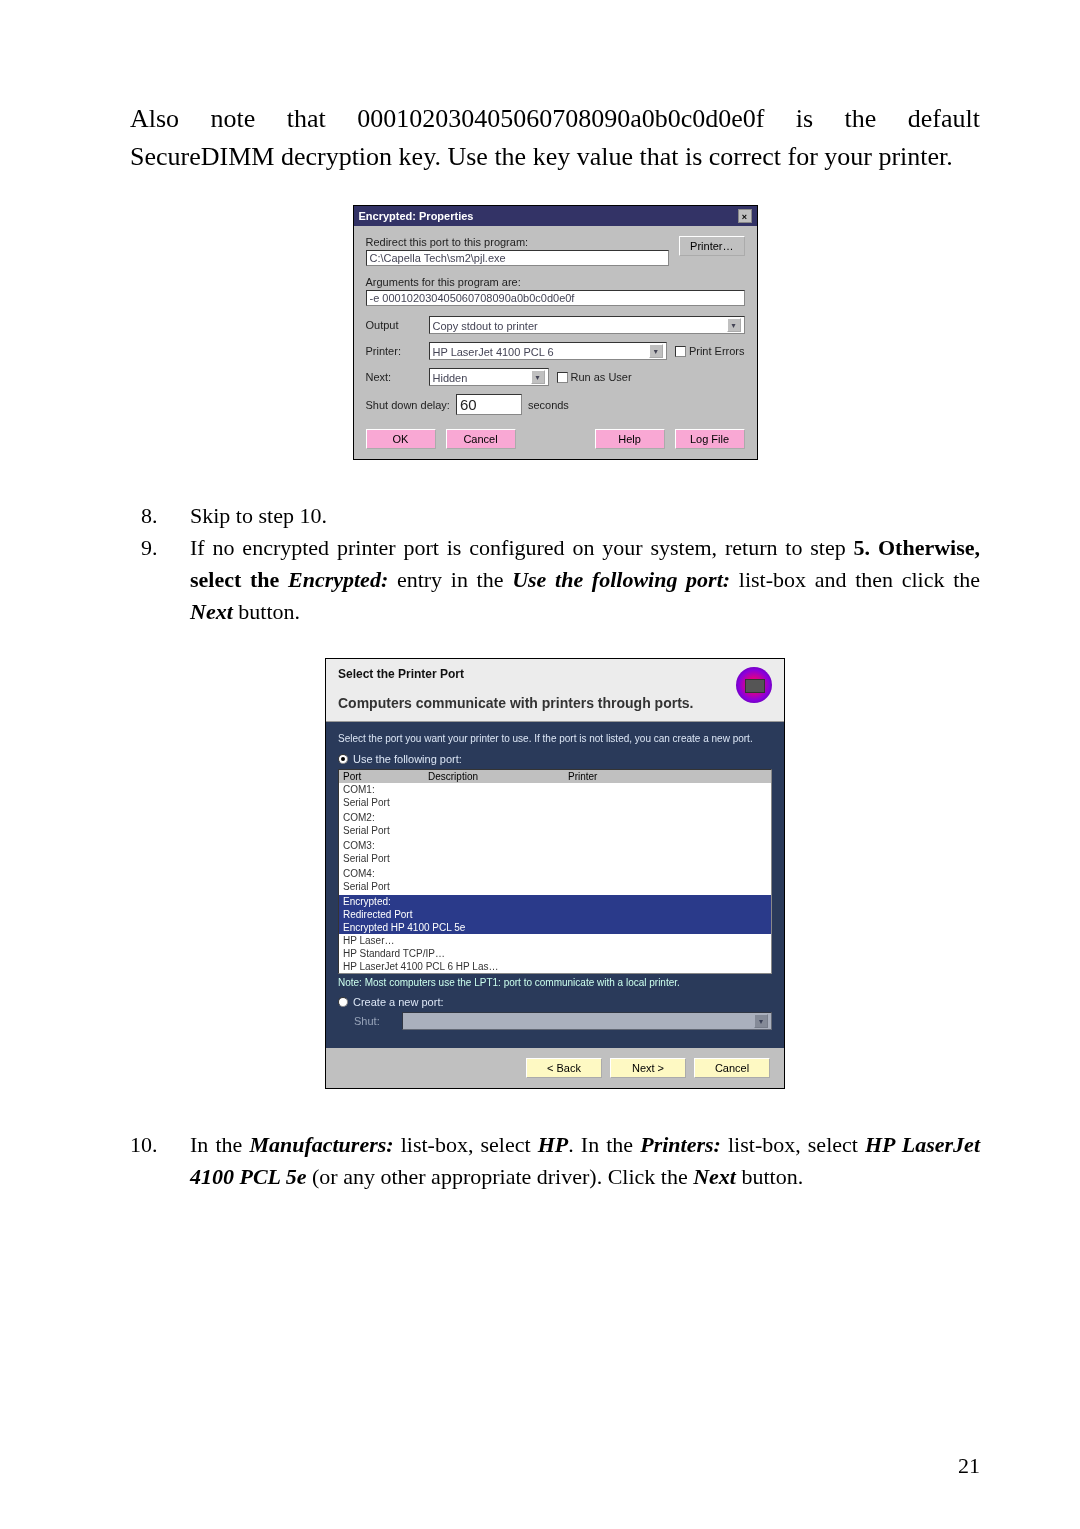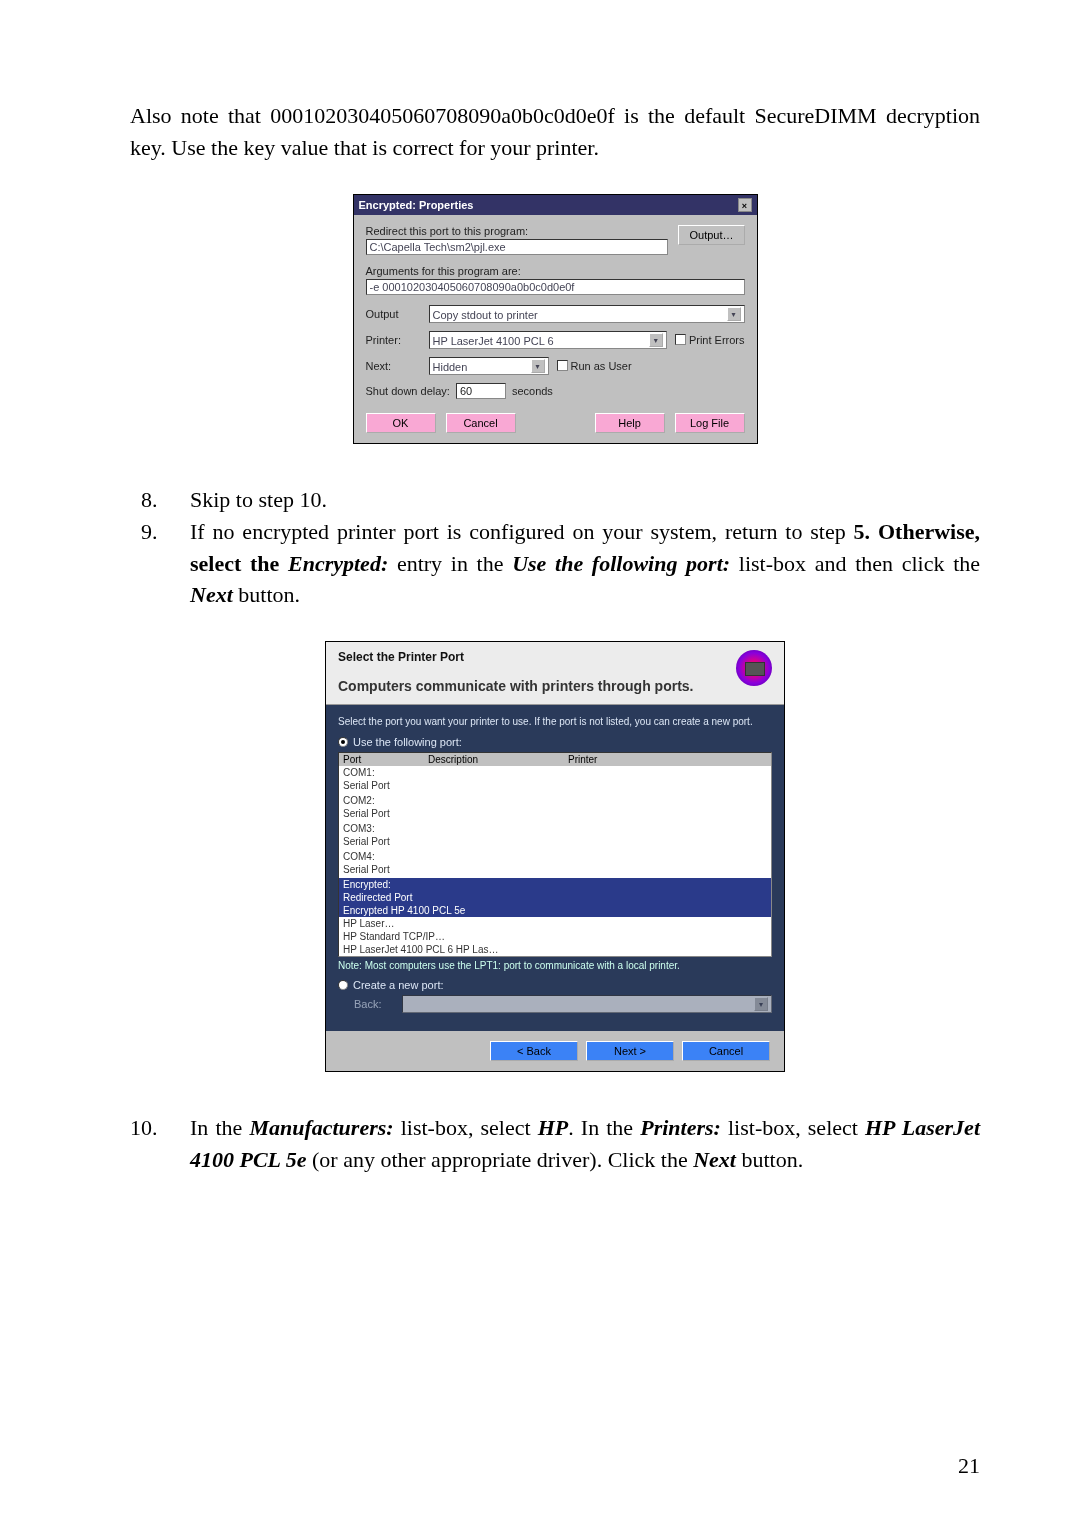--- a/index.html
+++ b/index.html
@@ -8,21 +8,21 @@
       background: #fff;
       width: 1080px;
       height: 1529px;
       position: relative;
       color: #000;
     }
     .page {
       padding: 100px 100px 60px 130px;
     }
     .intro-para {
-      font-size: 22px;
+      font-size: 26px;
       line-height: 1.45;
       margin-bottom: 22px;
       text-align: justify;
     }
     .figure-wrap {
       text-align: center;
       margin: 30px 0 40px 0;
     }
     .dialog1 {
       display: inline-block;
@@ -88,21 +88,21 @@
     }
     .checkbox-row {
       display: inline-flex;
       align-items: center;
       font-size: 11px;
       color: #222;
       gap: 3px;
     }
     .cb { width: 11px; height: 11px; background:#fff; border:1px inset #888; }
     .delay-row { display:flex; align-items:center; gap:6px; font-size:11px; color:#222; margin-top:6px; margin-bottom:14px;}
-    .delay-input { width: 50px; background:#fff; border:1px inset #888; padding:1px 3px; font-size:11px; }
+    .delay-input { width: 66px; background:#fff; border:1px inset #888; padding:1px 3px; font-size:15px; }
     .btn-row { display:flex; gap:10px; }
     .dlg-btn {
       border: 1px outset #fff;
       background: #f9a8d4;
       padding: 3px 0;
       font-size: 11px;
       width: 70px;
       text-align: center;
     }
     .spacer { flex: 1; }
@@ -185,23 +185,23 @@
     }
     .port-table .th { display:flex; background:#c0c0c0; }
     .port-table .th span, .port-table .tr span { padding:1px 4px; }
     .col1{width:85px;} .col2{width:140px;} .col3{flex:1;}
     .port-table .tr { display:flex; color:#333;flex-direction:column; }
     .port-table .tr.sel { background:#2a3a8a; color:#fff; }
     .note { font-size:10px; color:#cfe; margin-top:3px; }
     .d2-btnrow { display:flex; justify-content:flex-end; gap:8px; padding:10px 14px; background:#c0c0c0;}
     .d2-btn {
       border:1px outset #fff;
-      background:#3b82f6;
+      background:#fef9c3;
       padding:3px 0;
-      width:88px;
+      width:76px;
       text-align:center;
       font-size:11px;
     }
     .page-number {
       position: absolute;
       bottom: 50px;
       right: 100px;
       font-size: 22px;
     }
   </style>
@@ -216,21 +216,21 @@
       <div class="dlg-title">
         <span>Encrypted: Properties</span>
         <span class="close-x">×</span>
       </div>
       <div class="dlg-body">
         <div style="display:flex; align-items:flex-start; gap:10px;justify-content:flex-end;">
           <div style="flex:1;">
             <div class="field-label">Redirect this port to this program:</div>
             <div class="field-input">C:\Capella Tech\sm2\pjl.exe</div>
           </div>
-          <div class="browse-btn">Output…</div>
+          <div class="browse-btn">Printer…</div>
         </div>
         <div class="field-label">Arguments for this program are:</div>
         <div class="field-input">-e 000102030405060708090a0b0c0d0e0f</div>
 
         <div class="row">
           <span class="row-lbl">Output</span>
           <div class="dropdown">
             <span>Copy stdout to printer</span>
             <span class="dd-arrow">▾</span>
           </div>
@@ -337,21 +337,21 @@
               <span class="col2">HP Standard TCP/IP…</span>
               <span class="col3">HP LaserJet 4100 PCL 6 HP Las…</span>
             </div>
         </div>
         <div class="note">Note: Most computers use the LPT1: port to communicate with a local printer.</div>
         <div class="radio-row">
           <span class="radio"></span>
           <span>Create a new port:</span>
         </div>
         <div class="row" style="margin-left:16px; opacity:.6;">
-          <span style="width:40px;">Back:</span>
+          <span style="width:40px;">Shut:</span>
           <div class="dropdown" style="flex:1;">
             <span></span>
               <span class="dd-arrow">▾</span>
           </div>
         </div>
       </div>
       <div class="d2-btnrow">
         <div class="d2-btn">&lt; Back</div>
         <div class="d2-btn">Next &gt;</div>
         <div class="d2-btn">Cancel</div>

